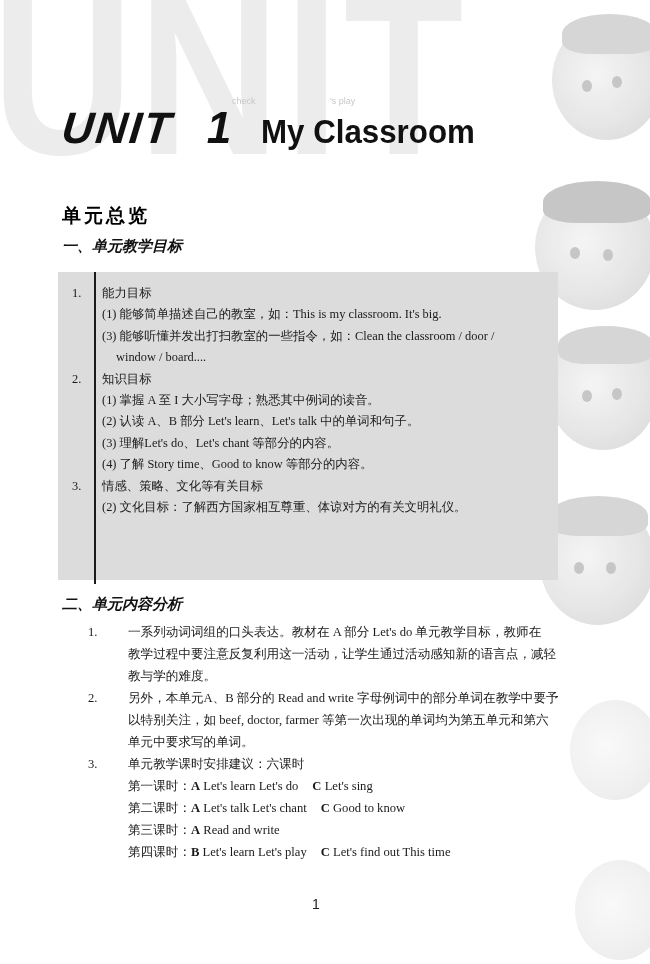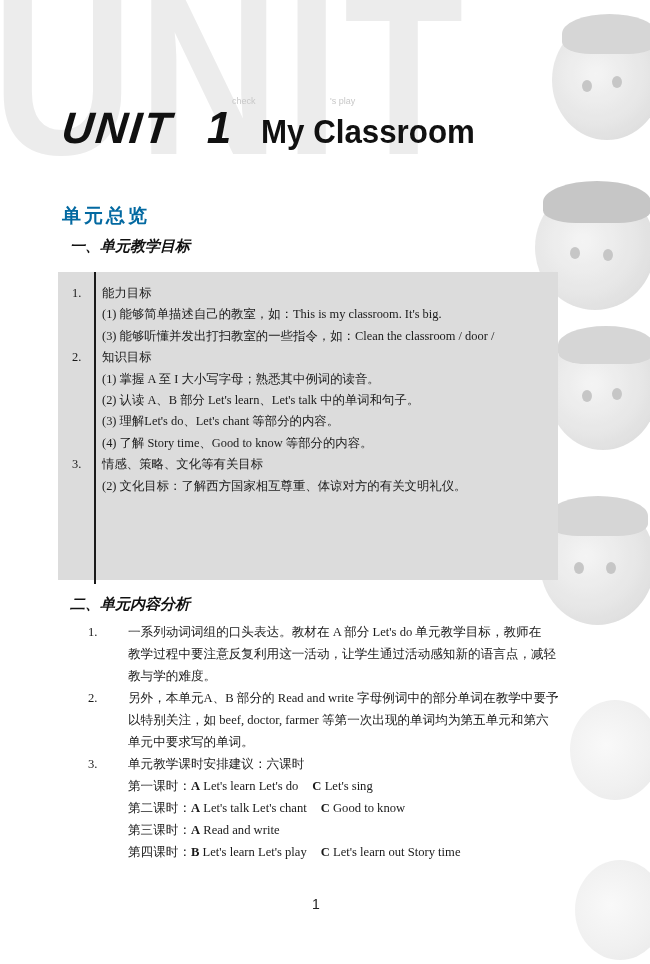--- a/index.html
+++ b/index.html
@@ -50,24 +50,24 @@
 
     .ghost {
       position: absolute; font-family: "Liberation Sans", sans-serif;
       font-size: 9px; color: #c8c8c8;
     }
 
     .overview {
       position: absolute; left: 62px; top: 203px;
       font-family: "DejaVu Serif", serif;
       font-size: 19px; font-weight: bold; letter-spacing: 3px;
-      color: #0369a1;
+      color: #000000;
     }
     .sec-head {
-      position: absolute; left: 70px;
+      position: absolute; left: 62px;
       font-family: "DejaVu Sans", sans-serif;
       font-size: 15px; font-weight: bold; font-style: italic;
       color: #111;
     }
     .box {
       position: absolute;
       left: 58px; top: 272px;
       width: 500px; height: 308px;
       background: #dcdcdc;
     }
@@ -148,20 +148,23 @@
 <div class="box-text">
   <div class="box-line">
     <span class="num">1.</span>
     <span class="txt">能力目标</span>
   </div>
   <div class="box-line">
       <span class="txt">(1) 能够简单描述自己的教室，如：This is my classroom. It's big.</span>
     </div>
   <div class="box-line">
       <span class="txt">(3) 能够听懂并发出打扫教室的一些指令，如：Clean the classroom / door /</span>
+    </div>
+  <div class="box-line">
+      <span class="txt ind">window / board....</span>
     </div>
 
   <div class="box-line">
     <span class="num">2.</span>
     <span class="txt">知识目标</span>
   </div>
   <div class="box-line">
       <span class="txt">(1) 掌握 A 至 I 大小写字母；熟悉其中例词的读音。</span>
     </div>
   <div class="box-line">
@@ -206,17 +209,17 @@
   <div class="lesson">
     <span>第一课时：</span><b>A</b> <span>Let's learn  Let's do</span><span class="gap"></span><b>C</b> <span>Let's sing</span>
   </div>
   <div class="lesson">
     <span>第二课时：</span><b>A</b> <span>Let's talk  Let's chant</span><span class="gap"></span><b>C</b> <span>Good to know</span>
   </div>
   <div class="lesson">
     <span>第三课时：</span><b>A</b> <span>Read and write</span>
   </div>
   <div class="lesson">
-    <span>第四课时：</span><b>B</b> <span>Let's learn  Let's play</span><span class="gap"></span><b>C</b> <span>Let's learn out  Story time</span>
+    <span>第四课时：</span><b>B</b> <span>Let's learn  Let's play</span><span class="gap"></span><b>C</b> <span>Let's find out  This time</span>
   </div>
 </div>
 
 <div class="page-num">1</div>
 
 </body></html>

